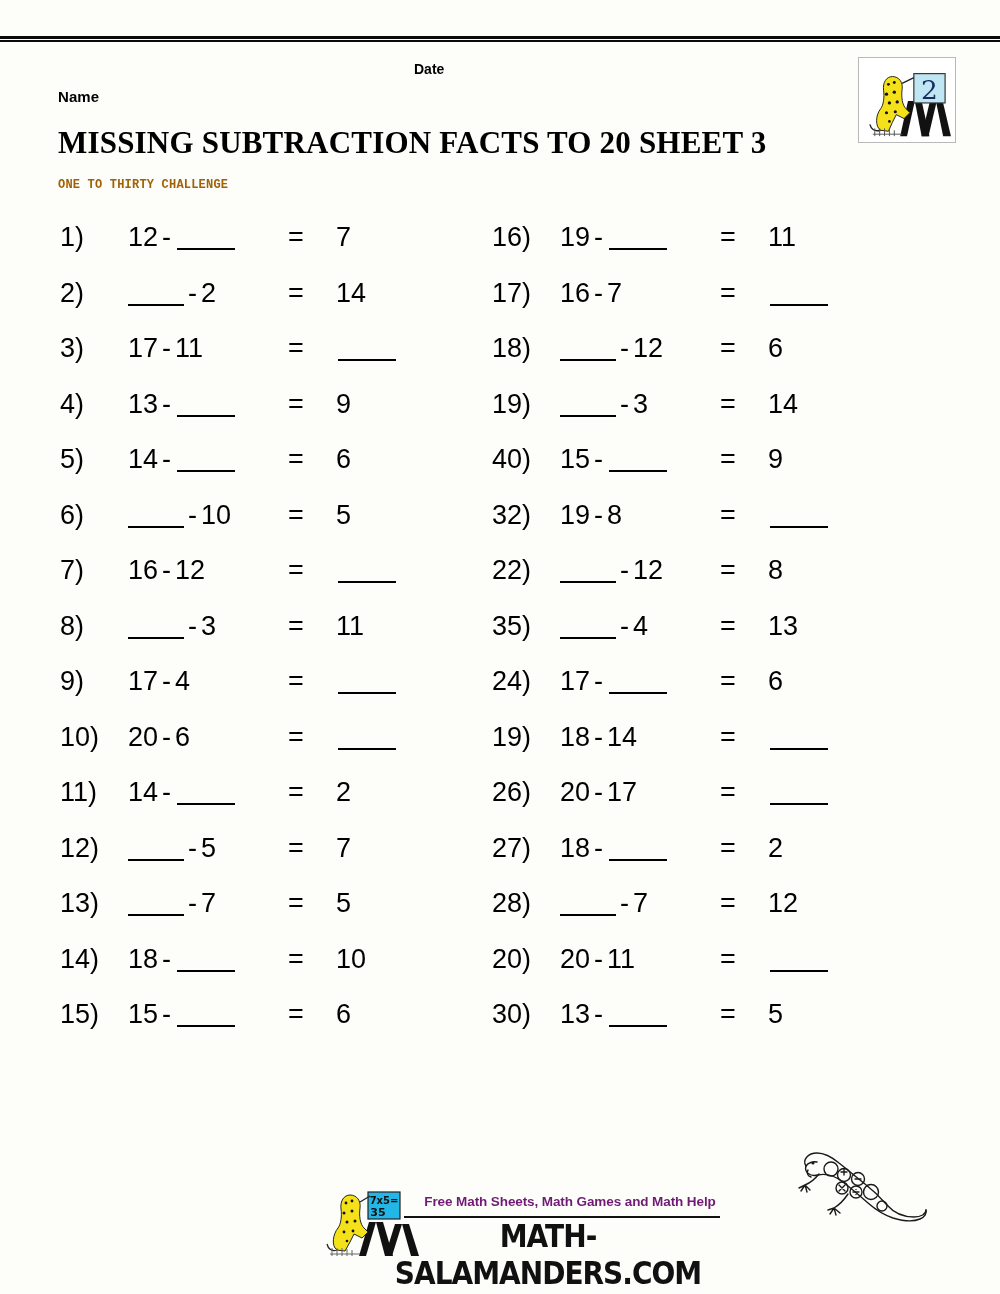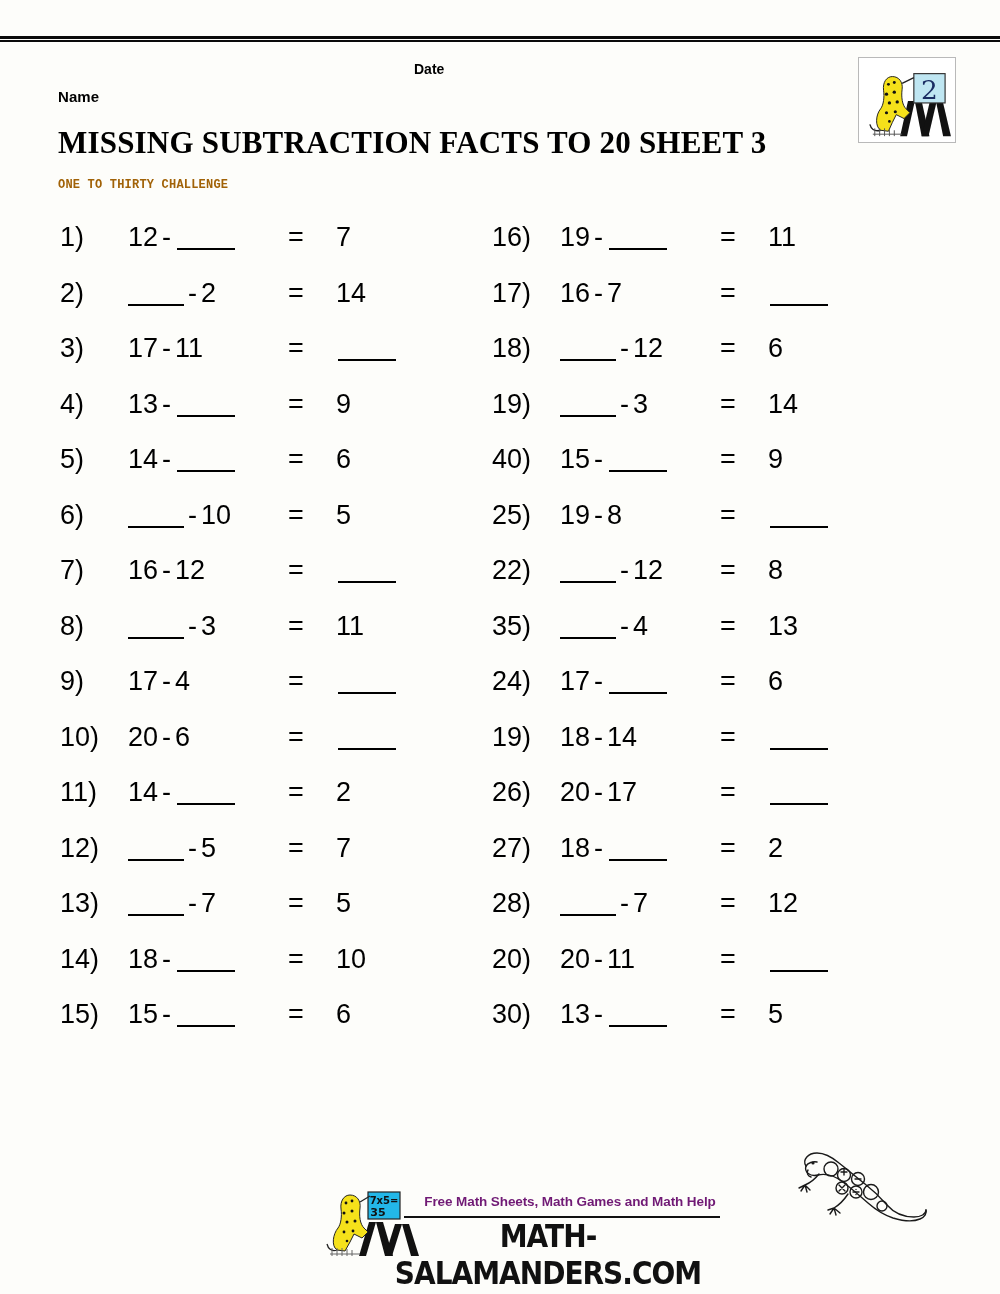--- a/index.html
+++ b/index.html
@@ -389,21 +389,21 @@
           <span class="eq">=</span>
           <span class="ans"><span>14</span></span>
         </div>
         <div class="row">
           <span class="num">40)</span>
           <span class="expr"><span>15</span><span class="op">-</span><span class="blank"></span></span>
           <span class="eq">=</span>
           <span class="ans"><span>9</span></span>
         </div>
         <div class="row">
-          <span class="num">25)</span>
+          <span class="num">32)</span>
           <span class="expr"><span>19</span><span class="op">-</span><span>8</span></span>
           <span class="eq">=</span>
           <span class="ans"><span class="blank"></span></span>
         </div>
         <div class="row">
           <span class="num">22)</span>
           <span class="expr"><span class="blank-sm"></span><span class="op">-</span><span>12</span></span>
           <span class="eq">=</span>
           <span class="ans"><span>8</span></span>
         </div>

